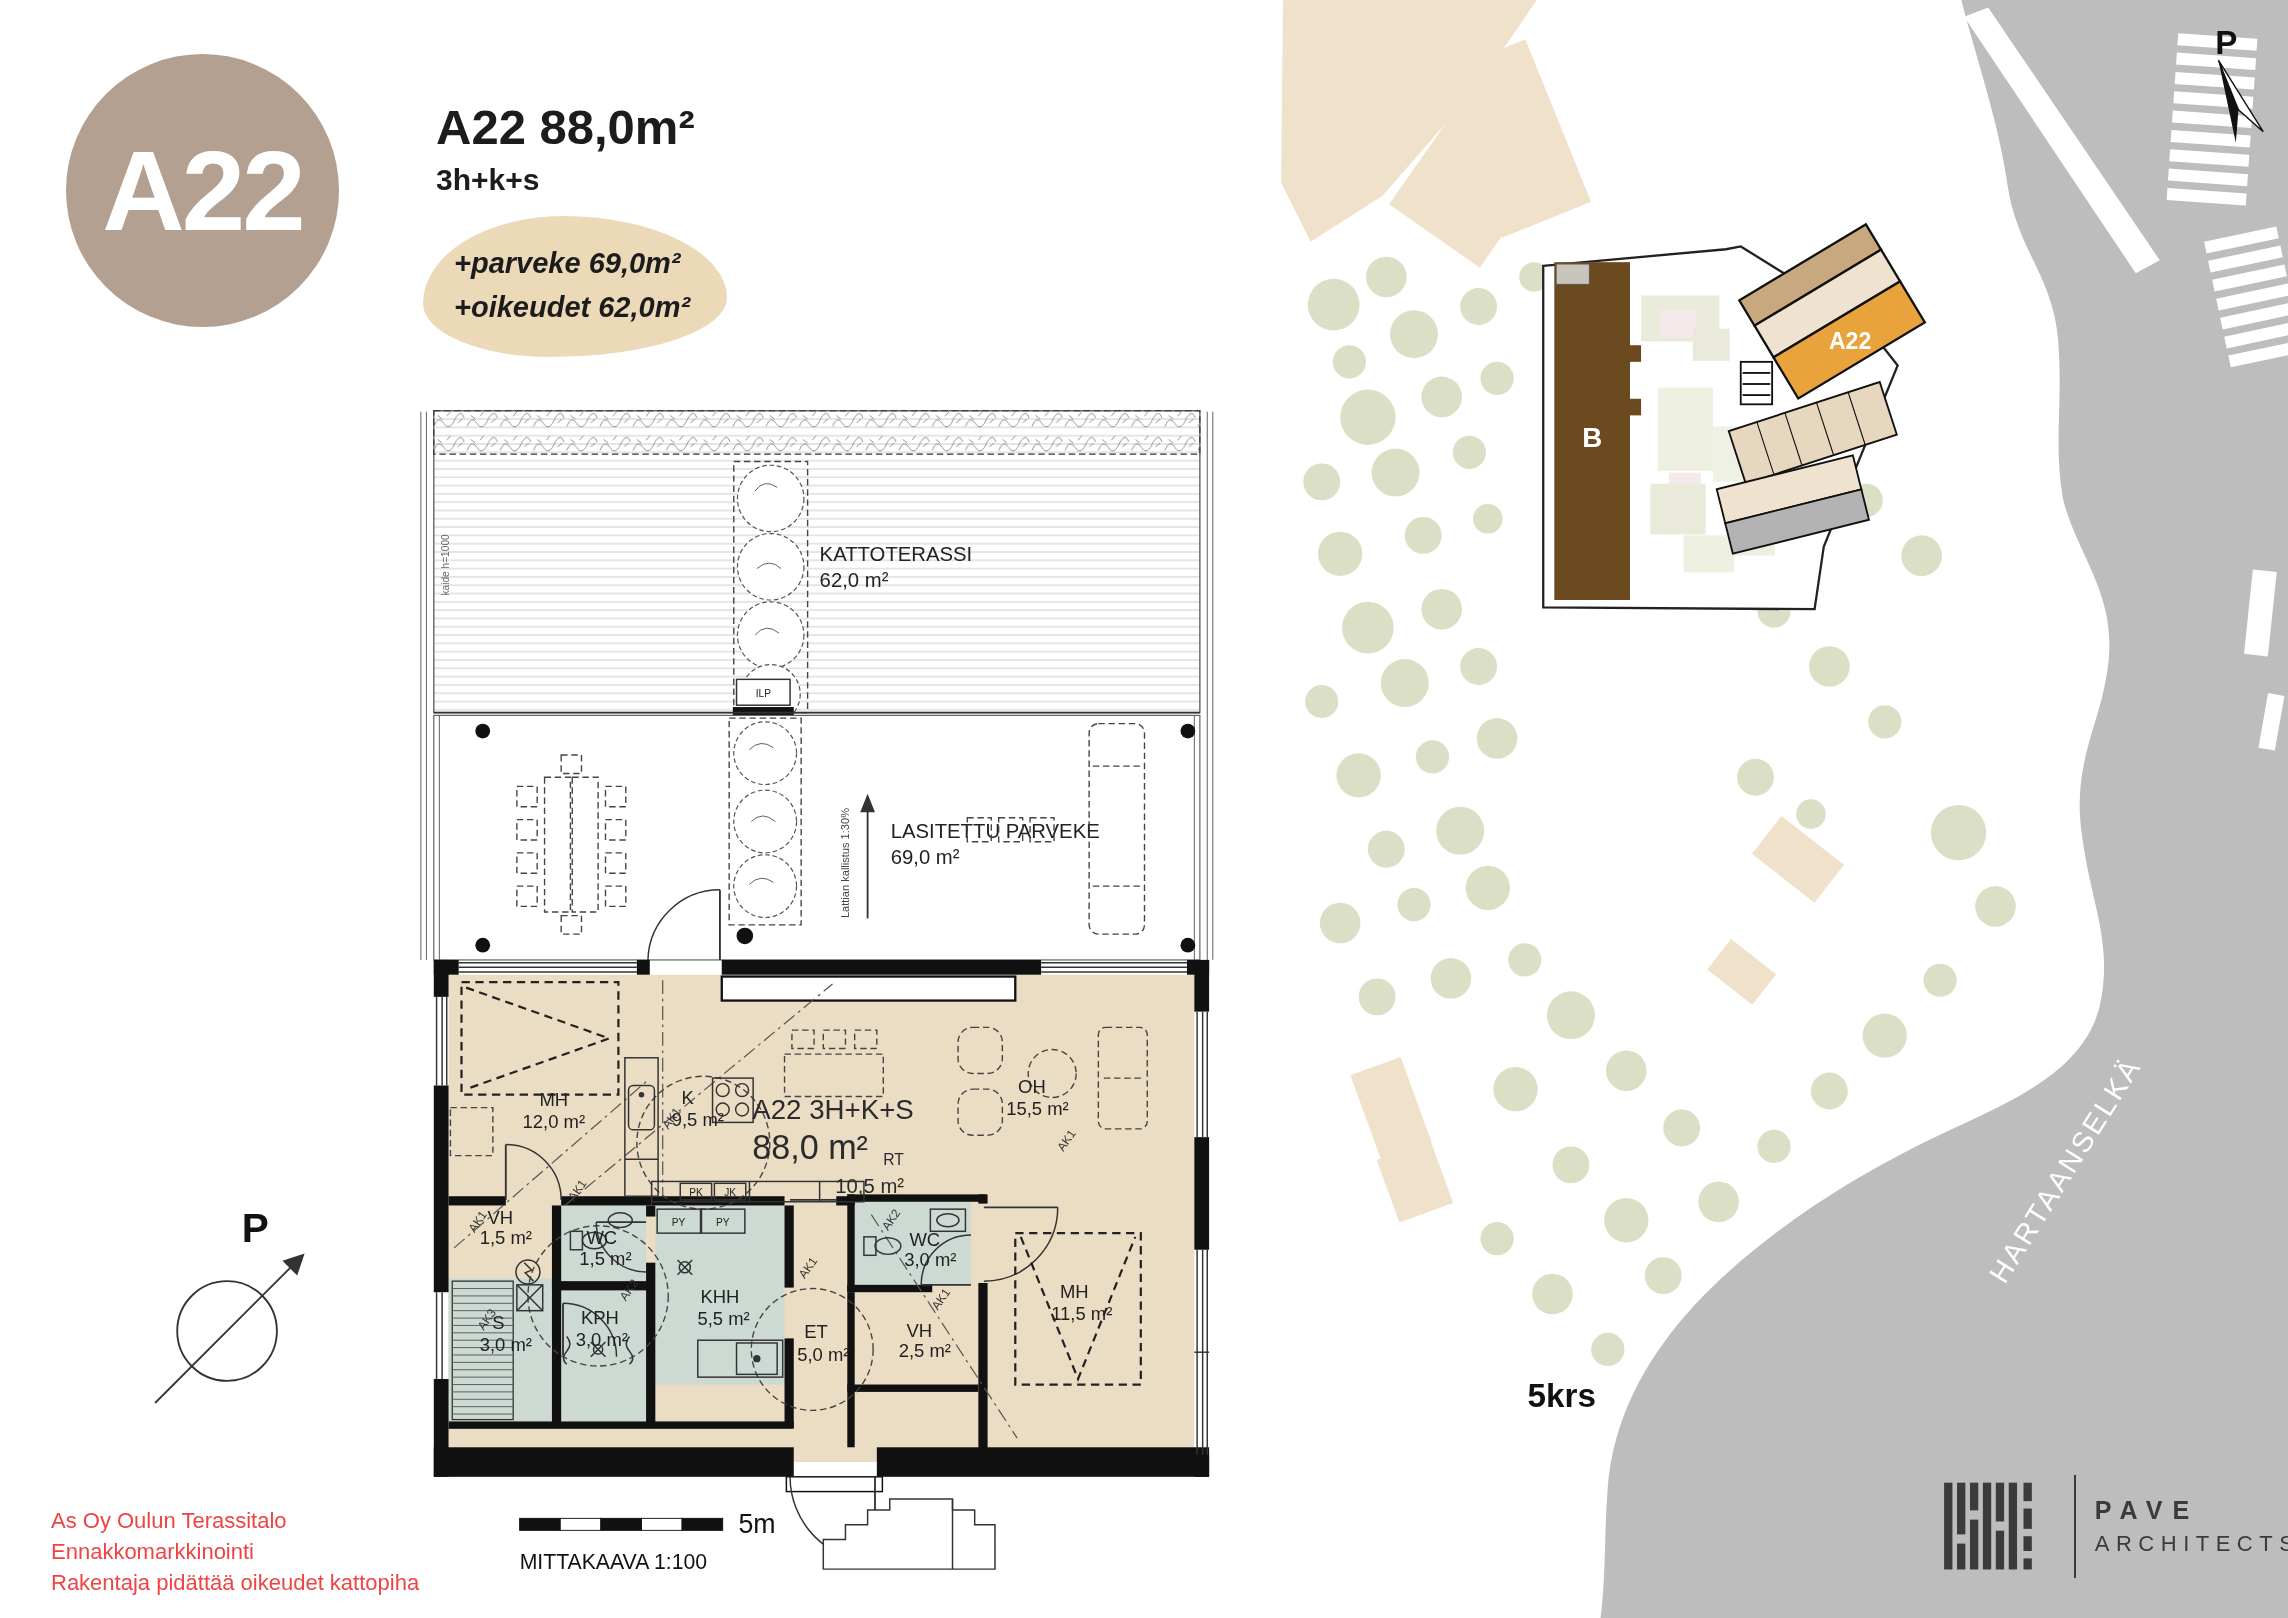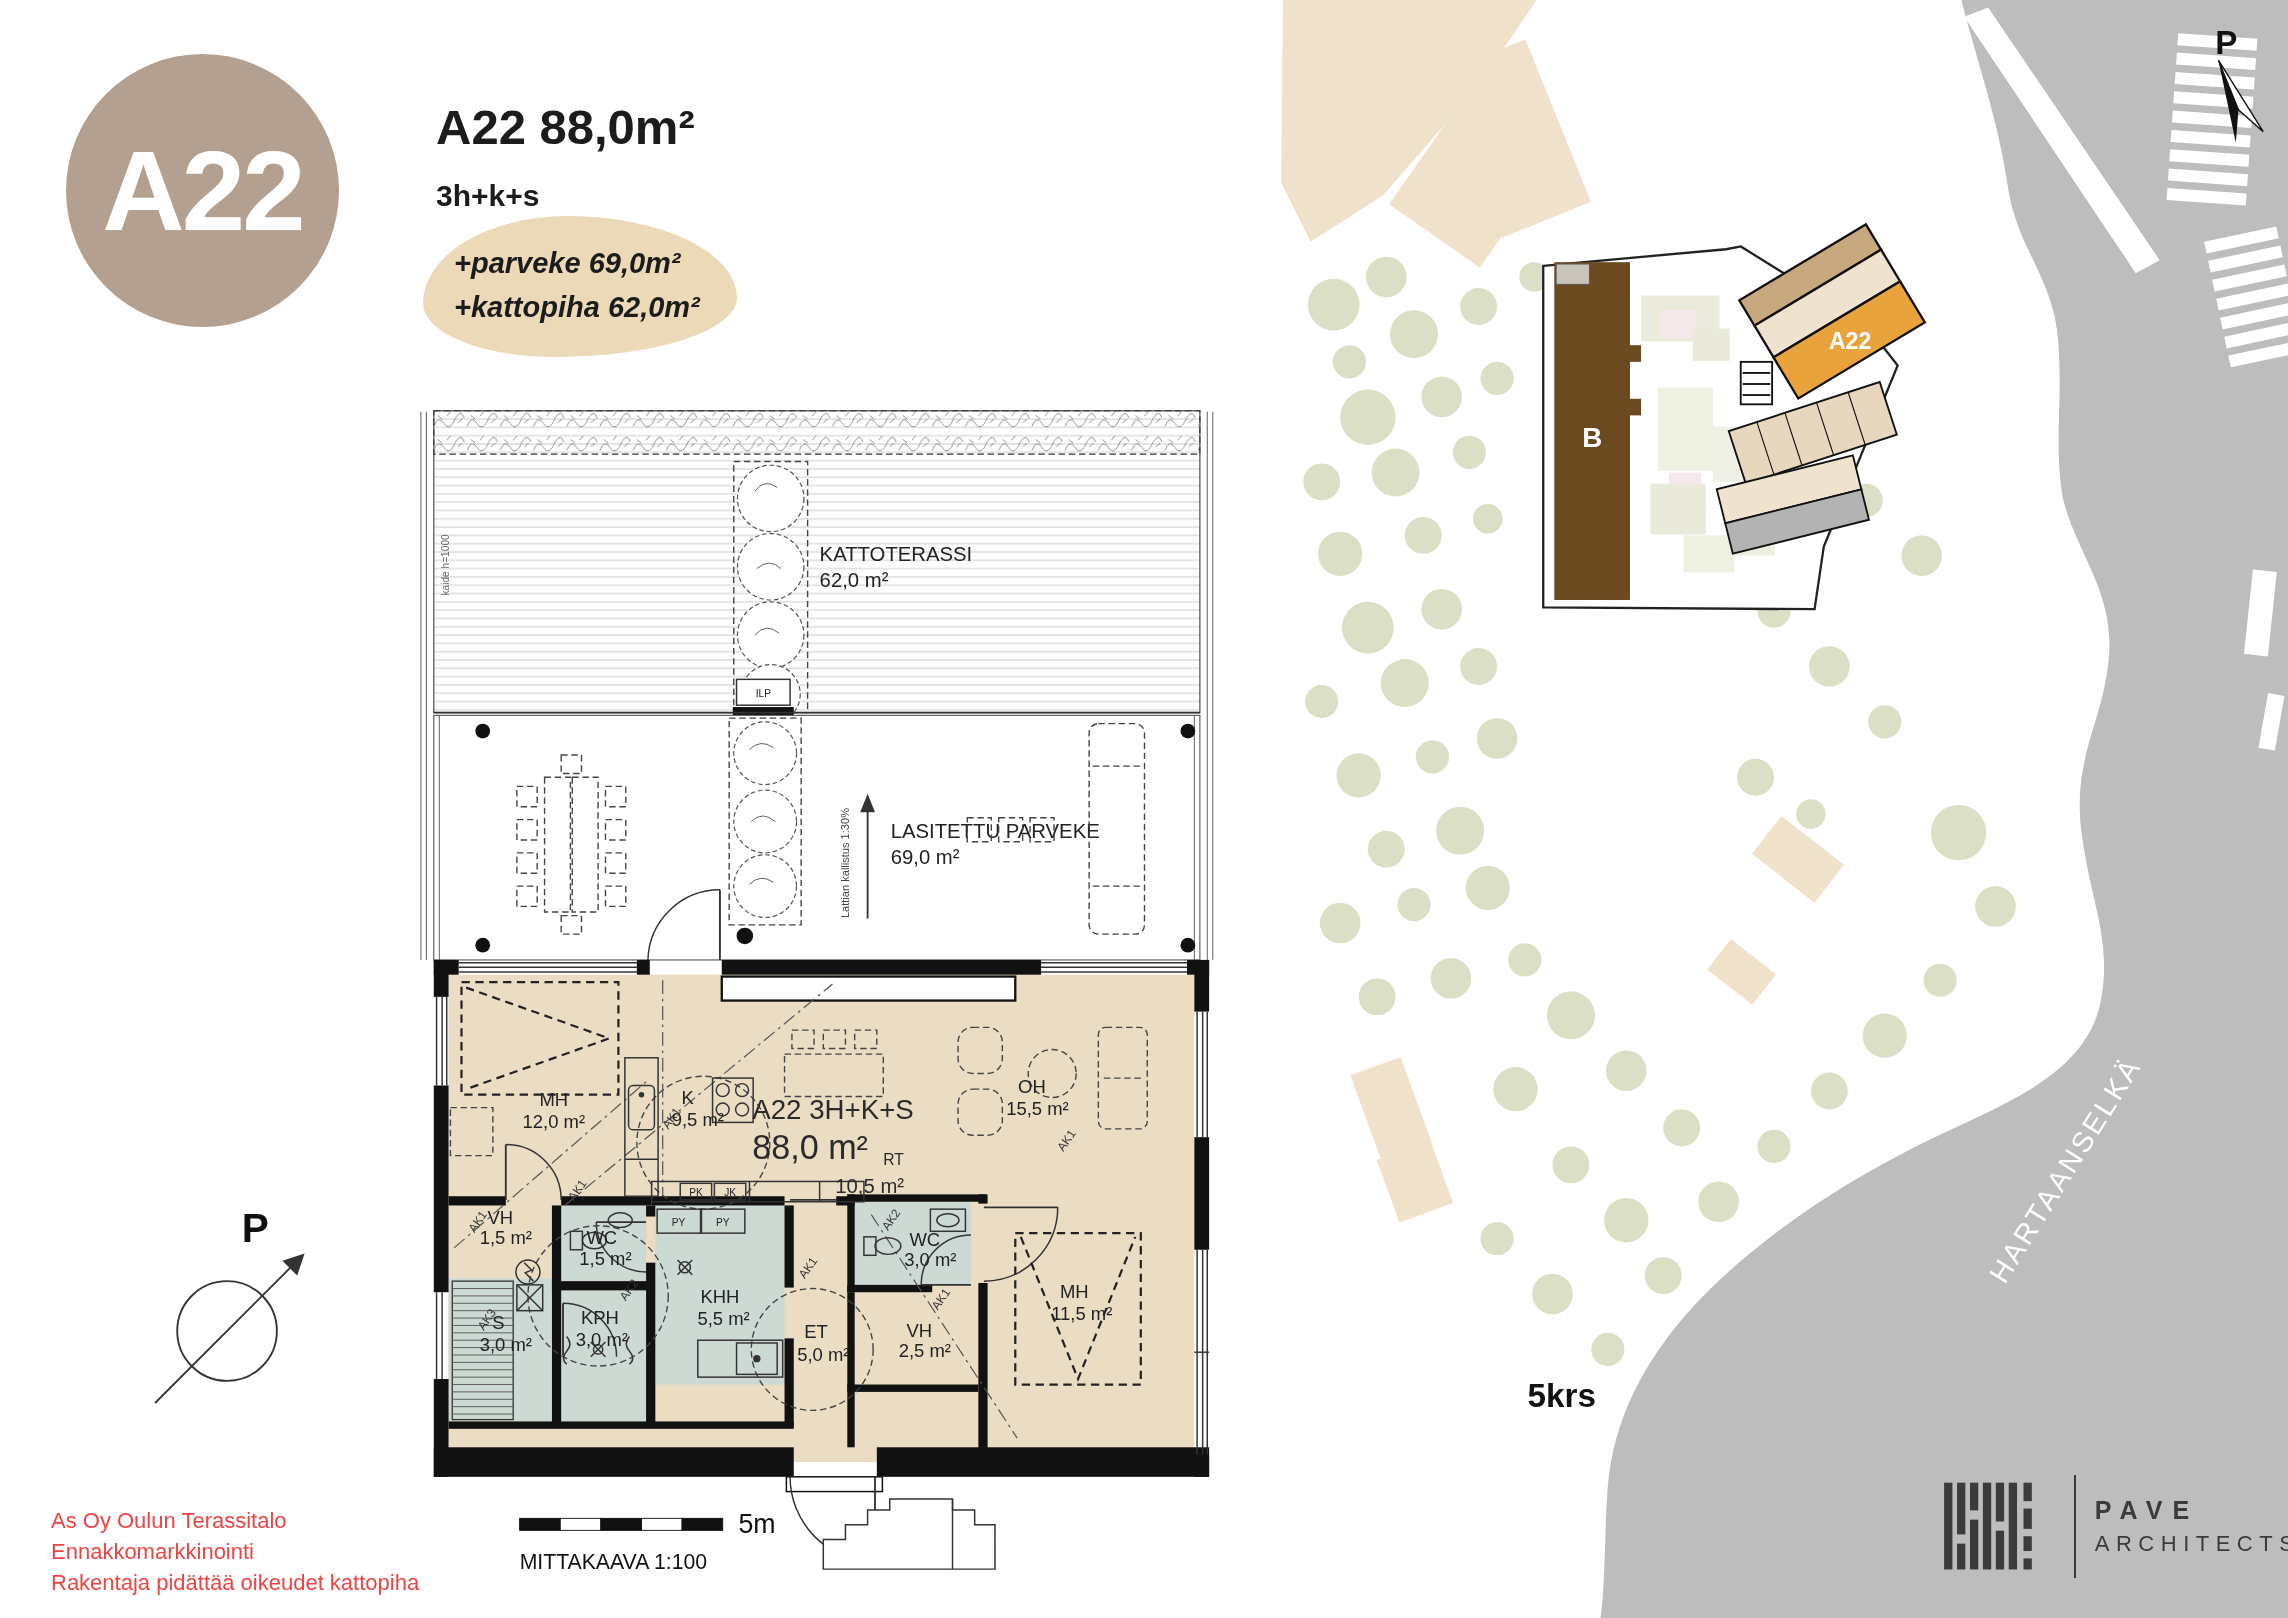--- a/index.html
+++ b/index.html
@@ -5,21 +5,21 @@
   html,body{margin:0;padding:0;background:#9a9a9a;}
   .sheet{position:relative;width:2289px;height:1619px;background:#ffffff;
          font-family:"Liberation Sans",sans-serif;overflow:hidden;}
   svg text{font-family:"Liberation Sans",sans-serif;}
   
   .badge{position:absolute;left:66px;top:54px;width:273px;height:273px;border-radius:50%;
          background:#b3a090;color:#fff;display:flex;align-items:center;justify-content:center;
          font-size:114px;font-weight:bold;letter-spacing:-2.8px;}
   .title-block{position:absolute;left:436px;top:103px;color:#1c1c1c;}
   .title-block .t1{font-size:49px;font-weight:bold;line-height:1;}
-  .title-block .t2{font-size:30px;font-weight:bold;margin-top:27px;}
+  .title-block .t2{font-size:30px;font-weight:bold;margin-top:11px;}
   .extras{position:absolute;left:423px;top:216px;background:#ecd9b8;color:#1c1c1c;
           padding:26px 37px 28px 31px;font-size:29px;font-weight:bold;line-height:1.5;
           border-radius:46% 54% 58% 42% / 62% 58% 42% 38%;font-style:italic;}
   
   .footer{position:absolute;left:51px;top:1506px;font-size:22px;line-height:1.4;color:#ef4444;}
   
   .brand{position:absolute;left:1944px;top:1475px;display:flex;align-items:center;gap:18.5px;color:#3b3b3b;}
   .brand .divider{width:2.8px;height:103px;background:#3b3b3b;}
   .brand-name{font-size:25px;font-weight:bold;letter-spacing:10px;}
   .brand-type{font-size:22px;letter-spacing:6.5px;margin-top:5.5px;}
@@ -42,21 +42,21 @@
 
   <div class="badge">
     <span>A22</span>
   </div>
   <div class="title-block">
     <div class="t1">A22 88,0m²</div>
     <div class="t2">3h+k+s</div>
   </div>
   <div class="extras">
     <div>+parveke 69,0m²</div>
-    <div>+kattopiha 62,0m²</div>
+    <div>+oikeudet 62,0m²</div>
   </div>
 
   <svg id="plan-svg" width="2289" height="1619" viewBox="0 0 2480 1754" style="position:absolute;left:0;top:0;">
     <defs>
       <pattern id="deck" width="24" height="9" patternUnits="userSpaceOnUse">
         <line x1="0" y1="4" x2="24" y2="4" stroke="#d9d9d9" stroke-width="1.4"></line>
       </pattern>
       <pattern id="veg" width="36" height="26" patternUnits="userSpaceOnUse">
         <path d="M2,20 q5,-13 11,-3 t13,-7 q6,-9 9,1" fill="none" stroke="#8a8a8a" stroke-width="1"></path>
         <path d="M6,8 l5,4 M20,4 l-4,5 M28,16 l5,-4" stroke="#8a8a8a" stroke-width="1"></path>

